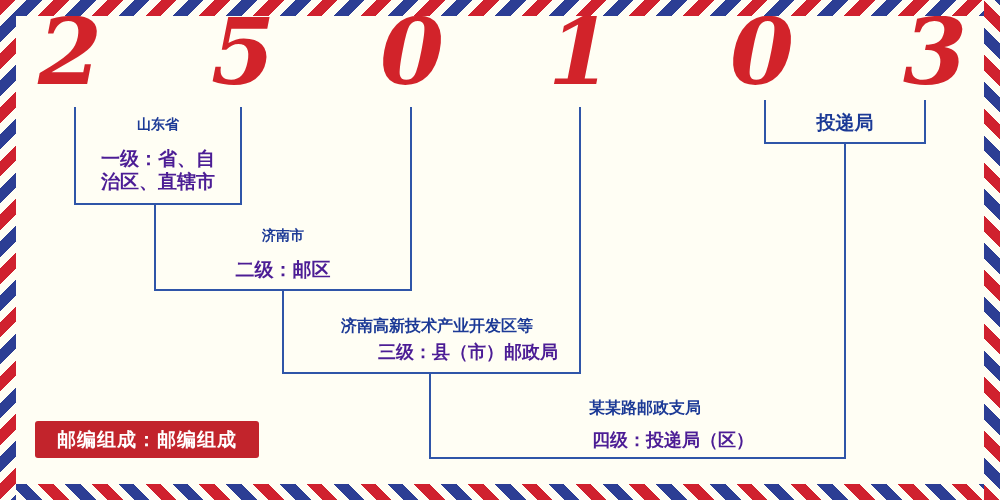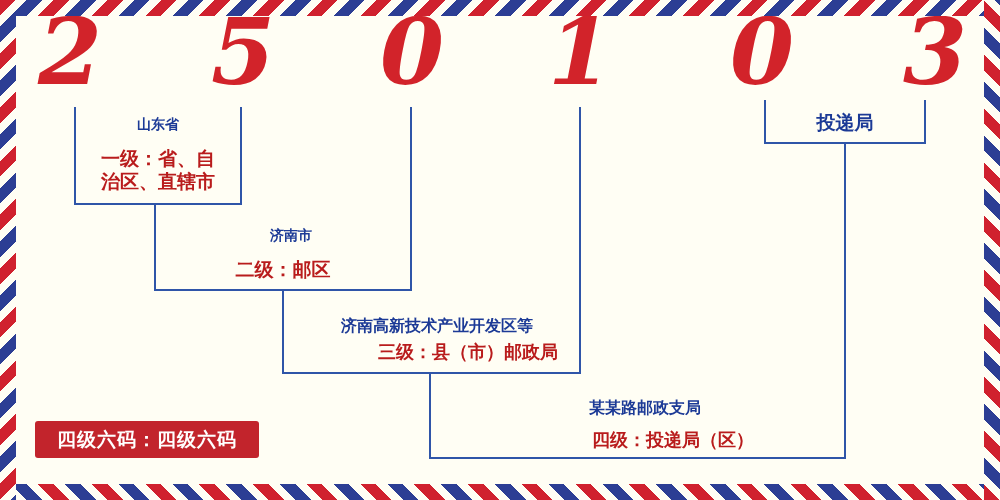--- a/index.html
+++ b/index.html
@@ -44,21 +44,21 @@
   .vline, .hline { position:absolute; background:#2f55a8; z-index:1; }
   .vline { width:2px; }
   .hline { height:2px; }
 
   .place {
     position:absolute; transform:translateX(-50%);
     color:#1c3a96; font-weight:bold; white-space:nowrap; z-index:2;
   }
   .note {
     position:absolute; transform:translateX(-50%);
-    color:#b91c1c; font-weight:bold; white-space:nowrap; z-index:2;
+    color:#4c1d95; font-weight:bold; white-space:nowrap; z-index:2;
   }
   .fs22 { font-size:14px; }
   .fs19 { font-size:19px; }
   .fs18 { font-size:18px;margin-left:28px; }
   .fs16 { font-size:16px; }
 
   .footer-box {
     position:absolute; left:35px; top:421px; width:224px; height:37px;
     background:#c2242c; color:#ffffff; border-radius:3px;
     display:flex; align-items:center; justify-content:center;
@@ -101,26 +101,26 @@
 
   <div class="vline" style="left:764px; top:100px; height:44px;"></div>
   <div class="vline" style="left:924px; top:100px; height:44px;"></div>
   <div class="hline" style="left:764px; top:142px; width:162px;"></div>
   <div class="vline" style="left:844px; top:142px; height:317px;"></div>
 
   <div class="place fs22" style="left:158px; top:116px;">山东省</div>
   <div class="note fs19" style="left:158px; top:146px;">一级：省、自</div>
   <div class="note fs19" style="left:158px; top:169px;">治区、直辖市</div>
 
-  <div class="place fs22" style="left:291px; top:227px;text-align:right;">济南市</div>
+  <div class="place fs22" style="left:283px; top:227px;text-align:right;">济南市</div>
   <div class="note fs19" style="left:283px; top:257px;text-align:right;">二级：邮区</div>
 
   <div class="place fs16" style="left:437px; top:316px;">济南高新技术产业开发区等</div>
   <div class="note fs18" style="left:440px; top:340px;">三级：县（市）邮政局</div>
 
   <div class="place fs16" style="left:645px; top:398px;">某某路邮政支局</div>
   <div class="note fs18" style="left:645px; top:428px;">四级：投递局（区）</div>
 
   <div class="place fs19" style="left:845px; top:110px;">投递局</div>
 
-  <div class="footer-box">四级六码：四级六码</div>
+  <div class="footer-box">邮编组成：邮编组成</div>
 
 </div>
 
 </body></html>

